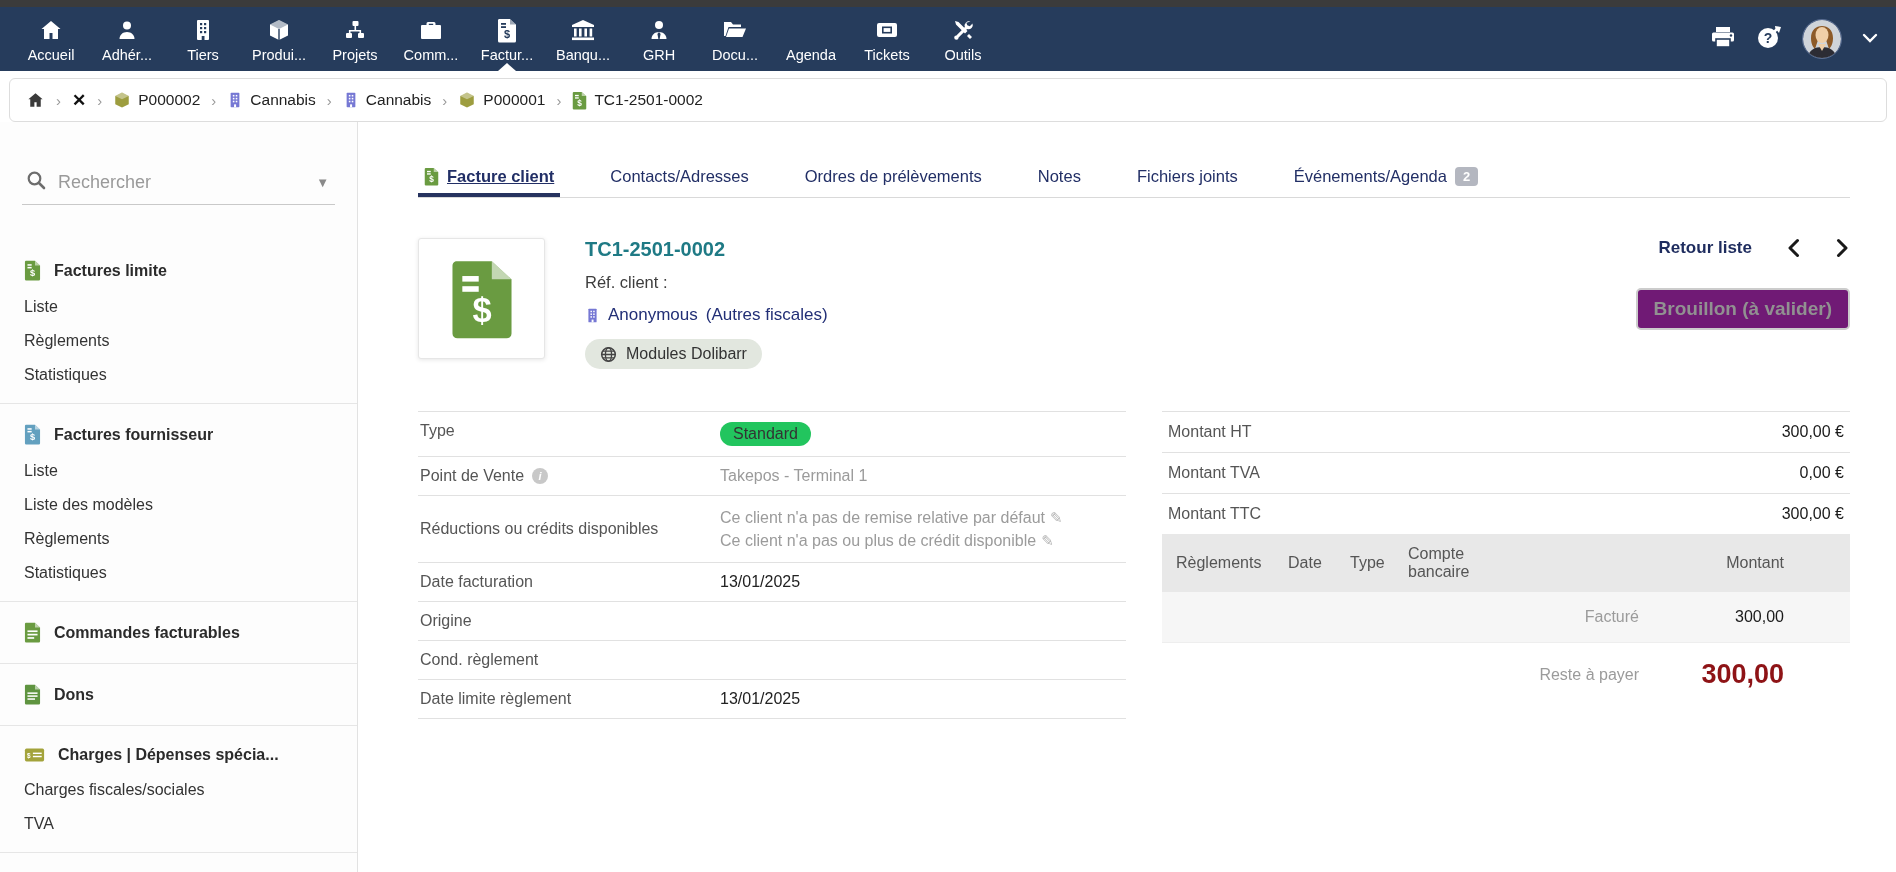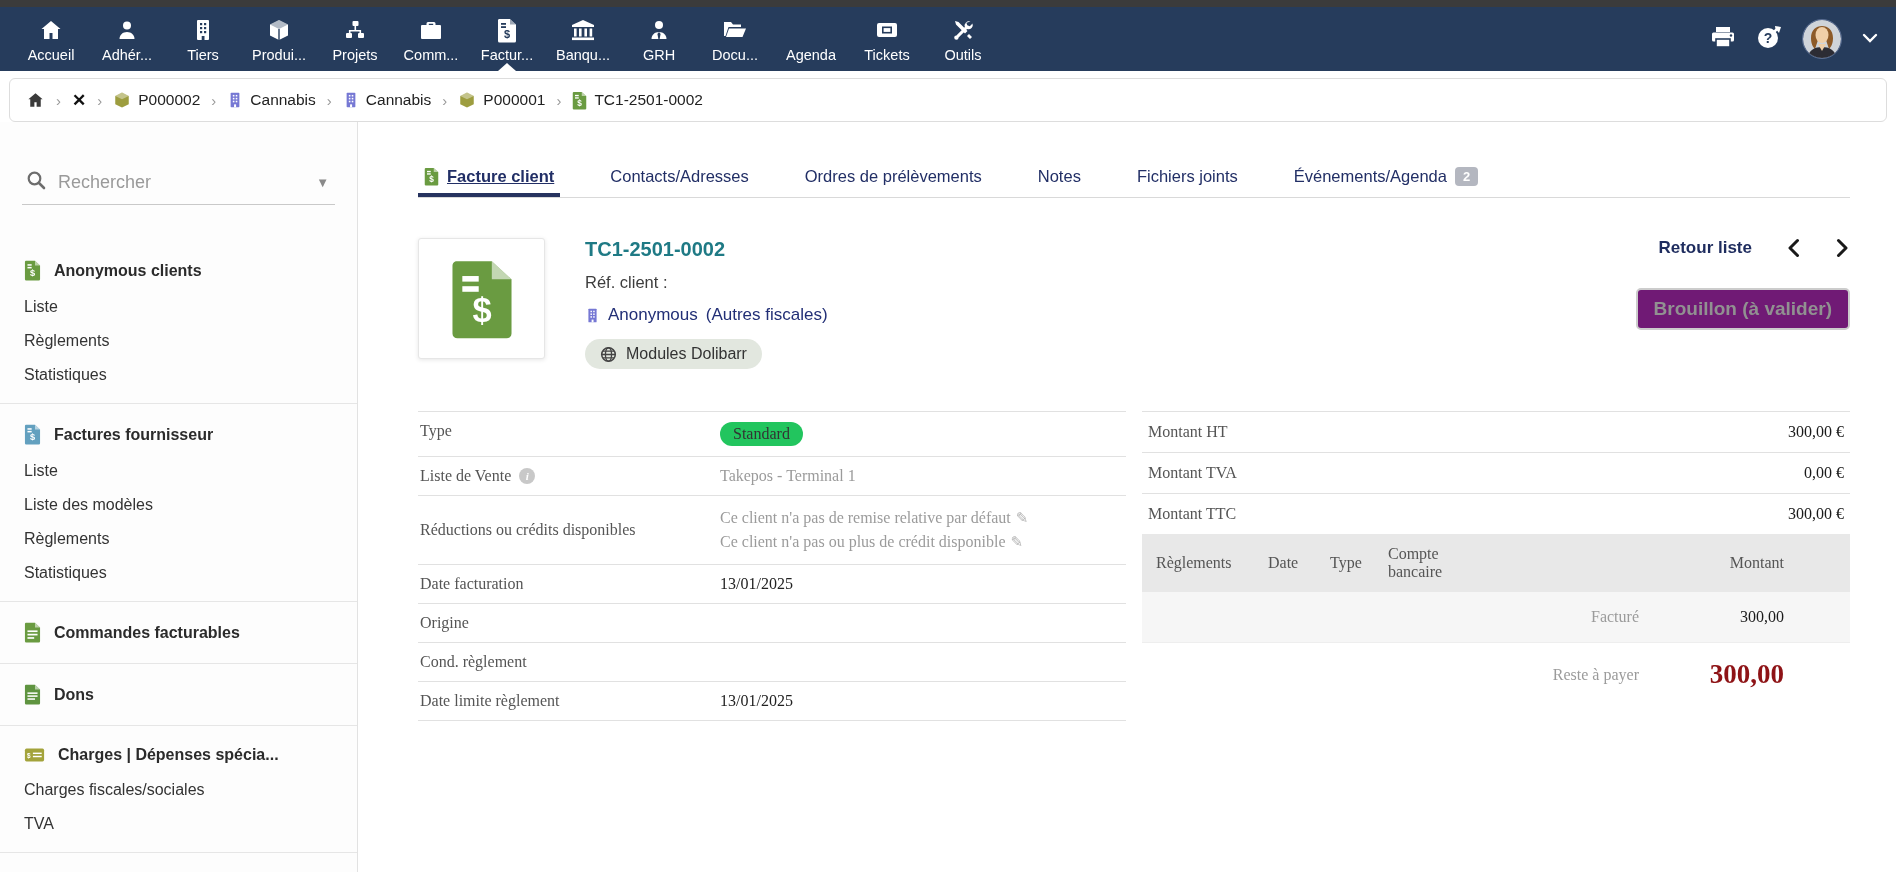--- a/index.html
+++ b/index.html
@@ -61,21 +61,21 @@
   .company-link { color:#222f76; cursor:pointer; }
   .project-pill { margin-top:14px; display:inline-flex; align-items:center; gap:9px; background:#e2e7df;
     border-radius:15px; padding:6px 15px; font-size:16px; color:#333; cursor:pointer; }
   .head-right { margin-left:auto; display:flex; flex-direction:column; align-items:flex-end; }
   .nav-links { display:flex; align-items:center; gap:34px; }
   .back-link { color:#1e2c5e; font-weight:bold; font-size:17px; cursor:pointer; }
   .pager { cursor:pointer; display:flex; align-items:center; }
   .status-badge { margin-top:30px; border:2px solid #ccc; border-radius:5px; padding:8px 16px;
     color:#919191; font-weight:bold; font-size:19px; background:#701a75; }
 
-  .columns { display:flex; gap:16px; margin-top:42px;font-family:Liberation Serif, serif; }
+  .columns { display:flex; gap:36px; margin-top:42px; }
   .col-left { width:708px; }
   .col-right { flex:1; }
 
   .drow { display:flex; border-top:1px solid #e1e1e1; padding:10px 2px; font-size:16px; align-items:flex-start; }
   .drow:last-child { border-bottom:1px solid #e1e1e1; }
   .dlabel { width:300px; min-width:300px; color:#555; display:flex; align-items:center; gap:8px; }
   .dvalue { color:#222; }
   .muted { color:#9b9b9b; }
   .pill { background:#22c55e; border-radius:12px; padding:3px 13px; color:#333; display:inline-block; }
   .info-dot { width:16px; height:16px; border-radius:50%; background:#c8c8c8; color:#fff; font-size:11px;
@@ -377,21 +377,21 @@
 
     <div class="menu">
       <div class="menu-title">
         <svg width="17" height="21" viewBox="0 0 20 25">
             <path fill="#6a9b41" d="M2 1h11l6 5.5V23a1.5 1.5 0 0 1-1.5 1.5h-15A1.5 1.5 0 0 1 1 23V2.5A1.5 1.5 0 0 1 2 1z"></path>
             <path fill="#fff" opacity=".55" d="M13 1l6 5.5h-6z"></path>
             <rect x="4" y="5" width="5" height="1.8" fill="#fff"></rect>
             <rect x="4" y="8.2" width="5" height="1.8" fill="#fff"></rect>
             <text x="10" y="19.5" text-anchor="middle" font-size="11" font-weight="bold" fill="#fff" font-family="Liberation Sans, sans-serif">$</text>
           </svg>
-        <span>Anonymous clients</span>
+        <span>Factures limite</span>
       </div>
       <div class="menu-link">Liste</div>
       <div class="menu-link">Règlements</div>
       <div class="menu-link">Statistiques</div>
       <div class="menu-divider"></div>
 
       <div class="menu-title">
         <svg width="17" height="21" viewBox="0 0 20 25">
             <path fill="#63a0bf" d="M2 1h11l6 5.5V23a1.5 1.5 0 0 1-1.5 1.5h-15A1.5 1.5 0 0 1 1 23V2.5A1.5 1.5 0 0 1 2 1z"></path>
             <path fill="#fff" opacity=".55" d="M13 1l6 5.5h-6z"></path>
@@ -537,21 +537,21 @@
 
     <div class="columns">
 
       <div class="col-left">
         <div class="drow">
           <span class="dlabel">Type</span>
           <span class="dvalue"><span class="pill">Standard</span></span>
         </div>
         <div class="drow">
           <span class="dlabel">
-              <span>Liste de Vente</span>
+              <span>Point de Vente</span>
               <span class="info-dot">i</span>
             </span>
           <span class="dvalue muted">Takepos - Terminal 1</span>
         </div>
         <div class="drow">
           <span class="dlabel" style="align-self:center;">Réductions ou crédits disponibles</span>
           <span class="dvalue muted red-line" style="max-width:380px;">
             <span>Ce client n'a pas de remise relative par défaut</span><span class="pencil">✎</span><br>
             <span>Ce client n'a pas ou plus de crédit disponible</span><span class="pencil">✎</span>
           </span>

